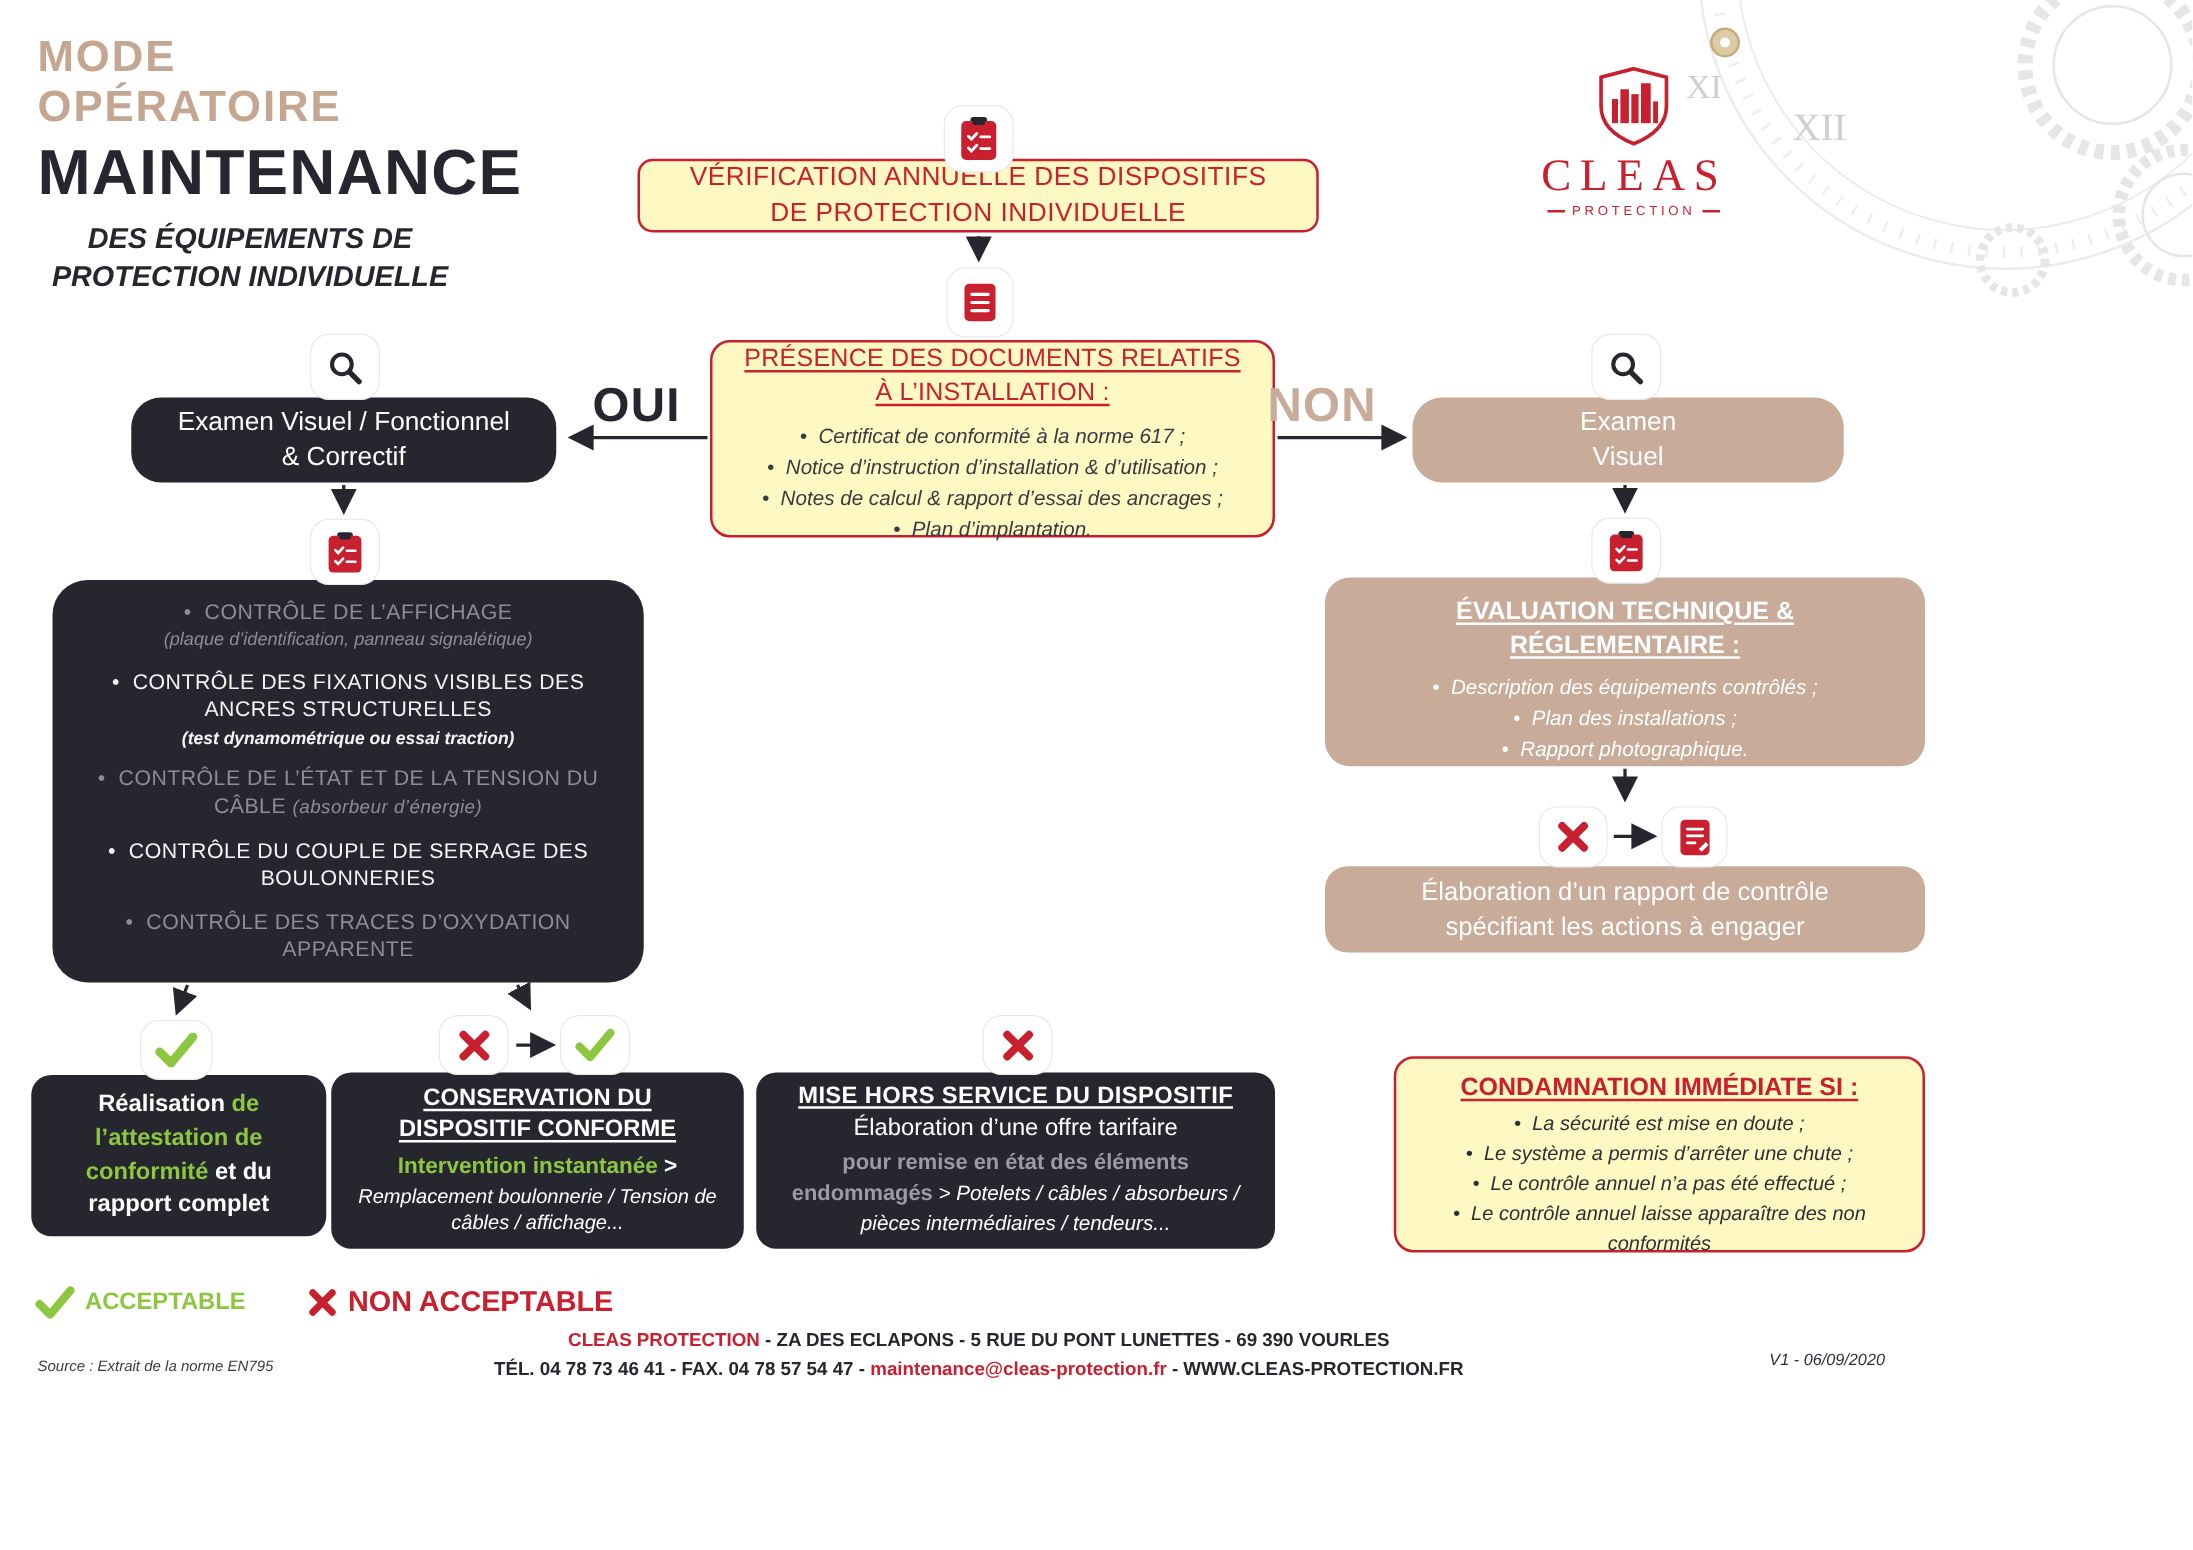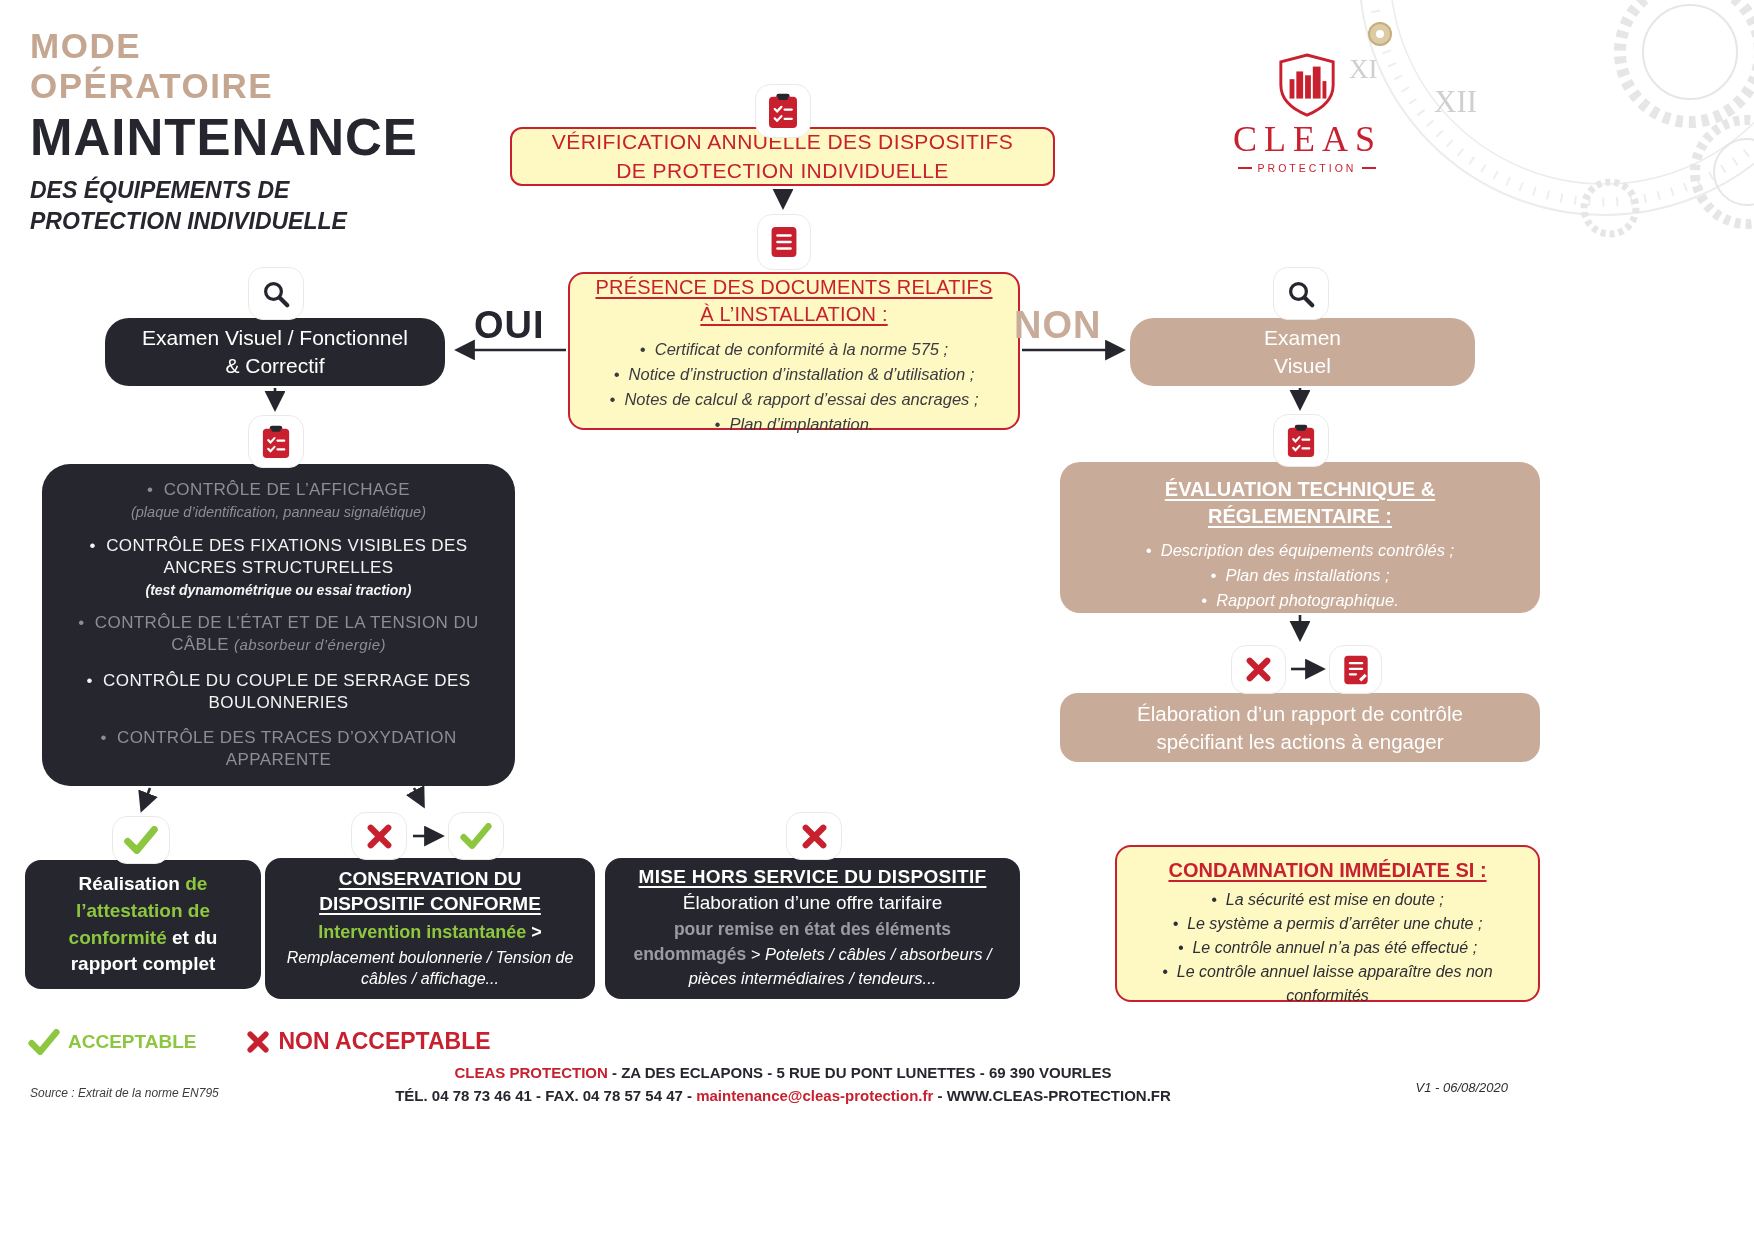--- a/index.html
+++ b/index.html
@@ -16,21 +16,21 @@
   
   .deco{position:absolute;right:0;top:0;z-index:0;}
   svg.arrows{position:absolute;left:0;top:0;z-index:1;pointer-events:none;}
   .node{z-index:2;}
   .pill{position:absolute;background:#fff;border:1px solid #eceae8;border-radius:15px;display:flex;align-items:center;justify-content:center;z-index:3;}
   .pill svg{display:block;}
   
   .title-block{width:340px;}
   .kicker{font-size:35px;font-weight:700;letter-spacing:1.5px;color:#c5a690;}
   .main-title{font-size:51px;font-weight:800;letter-spacing:1px;color:var(--dark);margin-top:2px;}
-  .subtitle{font-size:23px;font-style:italic;font-weight:700;color:var(--dark);text-align:left;line-height:1.35;}
+  .subtitle{font-size:23px;font-style:italic;font-weight:700;color:var(--dark);text-align:center;line-height:1.35;}
   .subtitle.first{margin-top:8px;}
   
   .logo{z-index:2;text-align:center;}
   .logo-name{font-family:"Liberation Serif",serif;font-size:36px;letter-spacing:7px;color:var(--red);margin-top:-4px;}
   .logo-tagline{font-size:10.5px;letter-spacing:3px;color:var(--red);display:flex;align-items:center;justify-content:center;gap:6px;margin-top:2px;}
   .tl-line{display:inline-block;width:14px;height:1.5px;background:var(--red);}
   
   .box-red{position:absolute;background:#fef9c3;border:2px solid var(--red);color:var(--red);display:flex;flex-direction:column;justify-content:center;text-align:center;z-index:2;}
   .box-dark{position:absolute;background:var(--dark);color:#fff;display:flex;flex-direction:column;justify-content:center;text-align:center;z-index:2;}
   .box-beige{position:absolute;background:var(--beige);color:#fff;display:flex;flex-direction:column;justify-content:center;text-align:center;z-index:2;}
@@ -180,21 +180,21 @@
         <line x1="6" y1="13" x2="16" y2="13"></line>
         <line x1="6" y1="18" x2="16" y2="18"></line>
       </g>
     </svg>
   </div>
 
   <div class="box-red presence-box node" style="left:568px;top:272px;width:452px;height:158px;">
     <div class="presence-title u">PRÉSENCE DES DOCUMENTS RELATIFS</div>
     <div class="presence-title u">À L’INSTALLATION :</div>
     <ul class="presence-items">
-      <li>Certificat de conformité à la norme 575 ;</li>
+      <li>Certificat de conformité à la norme 617 ;</li>
       <li>Notice d’instruction d’installation &amp; d’utilisation ;</li>
       <li>Notes de calcul &amp; rapport d’essai des ancrages ;</li>
       <li>Plan d’implantation.</li>
     </ul>
   </div>
 
   <div class="abs branch-label" style="left:474px;top:304px;color:#26262e;">OUI</div>
   <div class="abs branch-label" style="left:1014px;top:304px;color:#c8ab99;">NON</div>
 
   <div class="pill" style="left:248px;top:267px;width:56px;height:53px;">
@@ -365,15 +365,15 @@
 
   <div class="abs f-source" style="left:30px;top:1086px;">Source : Extrait de la norme EN795</div>
   <div class="abs footer-center" style="left:327px;top:1062px;width:912px;">
     <div>
       <span class="red">CLEAS PROTECTION</span><span> - ZA DES ECLAPONS - 5 RUE DU PONT LUNETTES - 69 390 VOURLES</span>
     </div>
     <div>
       <span>TÉL. 04 78 73 46 41 - FAX. 04 78 57 54 47 - </span><a href="#" class="red">maintenance@cleas-protection.fr</a><span> - WWW.CLEAS-PROTECTION.FR</span>
     </div>
   </div>
-  <div class="abs f-version" style="right:246px;top:1080px;">V1 - 06/08/2020</div>
+  <div class="abs f-version" style="right:246px;top:1080px;">V1 - 06/09/2020</div>
 
 </div>
 
 </body></html>

